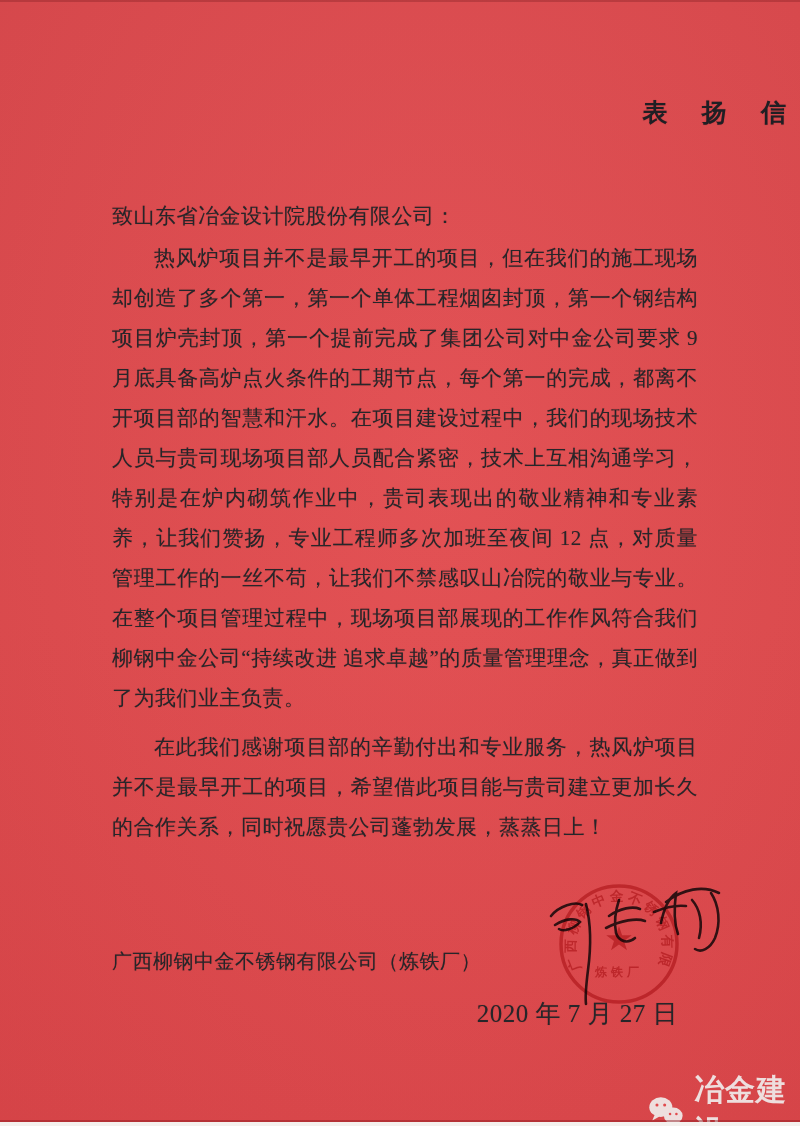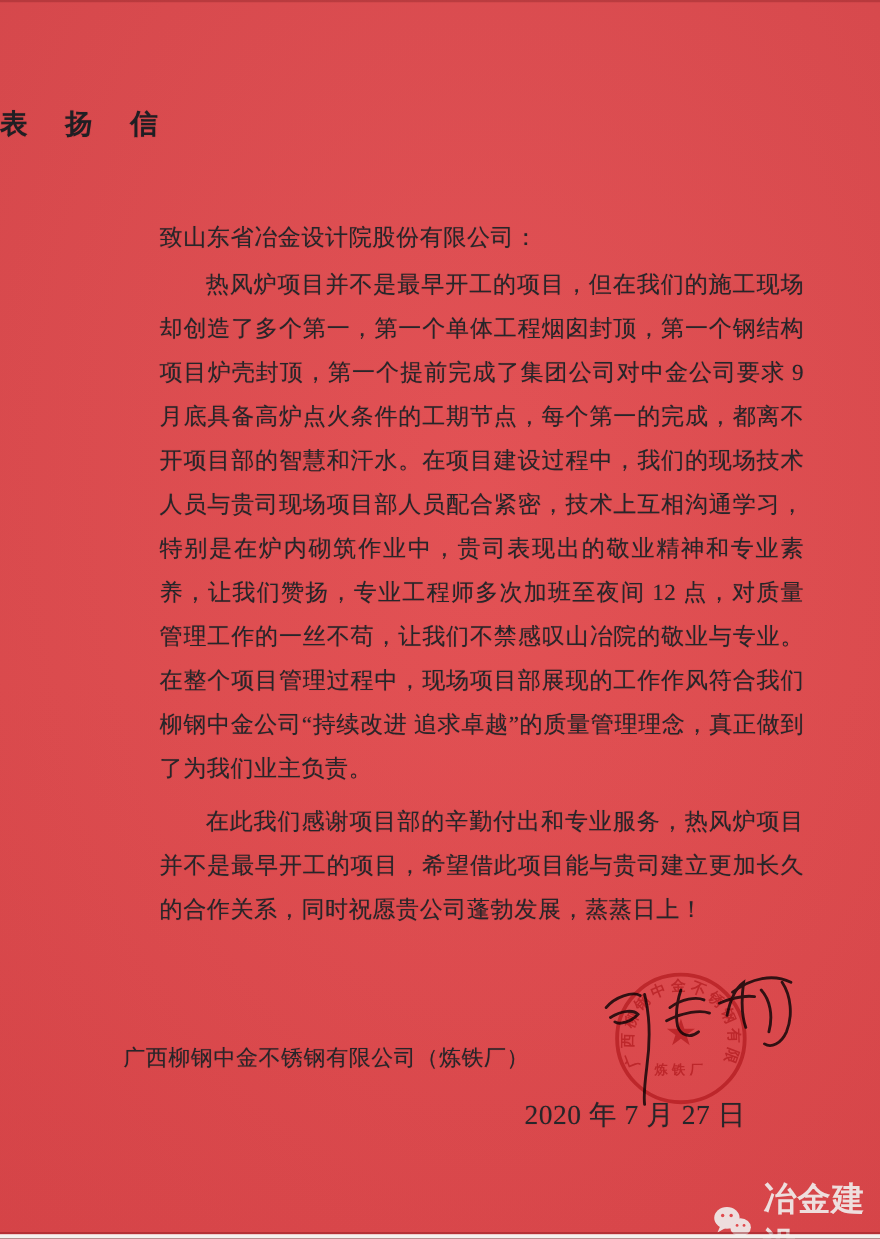--- a/index.html
+++ b/index.html
@@ -21,32 +21,31 @@
   .bottom-line{
     position:absolute;left:0;bottom:4px;width:100%;height:2px;
     background:rgba(140,25,30,0.45);
   }
   .bottom-strip{
     position:absolute;left:0;bottom:0;width:100%;height:4px;
     background:#f4f1ee;
   }
   .title{
     position:absolute;top:96px;left:0;width:100%;
-    text-align:left;
+    text-align:right;
     font-size:25px;font-weight:bold;
     letter-spacing:14px;
     color:#1f1f24;
     text-shadow:0 0 1px rgba(40,0,0,0.35);
   }
   .body-text{
     position:absolute;left:112px;top:196px;width:586px;
     font-size:21px;line-height:40px;letter-spacing:0.5px;
     text-align:justify;
     text-shadow:0 0 1px rgba(40,0,0,0.3);
-    margin-left:33px;
   }
   .salutation{margin:0 0 2px 0;}
   .body-text p{margin:0 0 9px 0;text-indent:2em;}
   .signoff{
     position:absolute;left:112px;top:948px;width:586px;
     font-size:20px;letter-spacing:0.5px;
     text-shadow:0 0 1px rgba(40,0,0,0.3);
   }
   .signoff .company{text-align:left;padding-right:16px;}
   .signoff .date{text-align:right;padding-right:20px;margin-top:22px;font-size:25px;}

